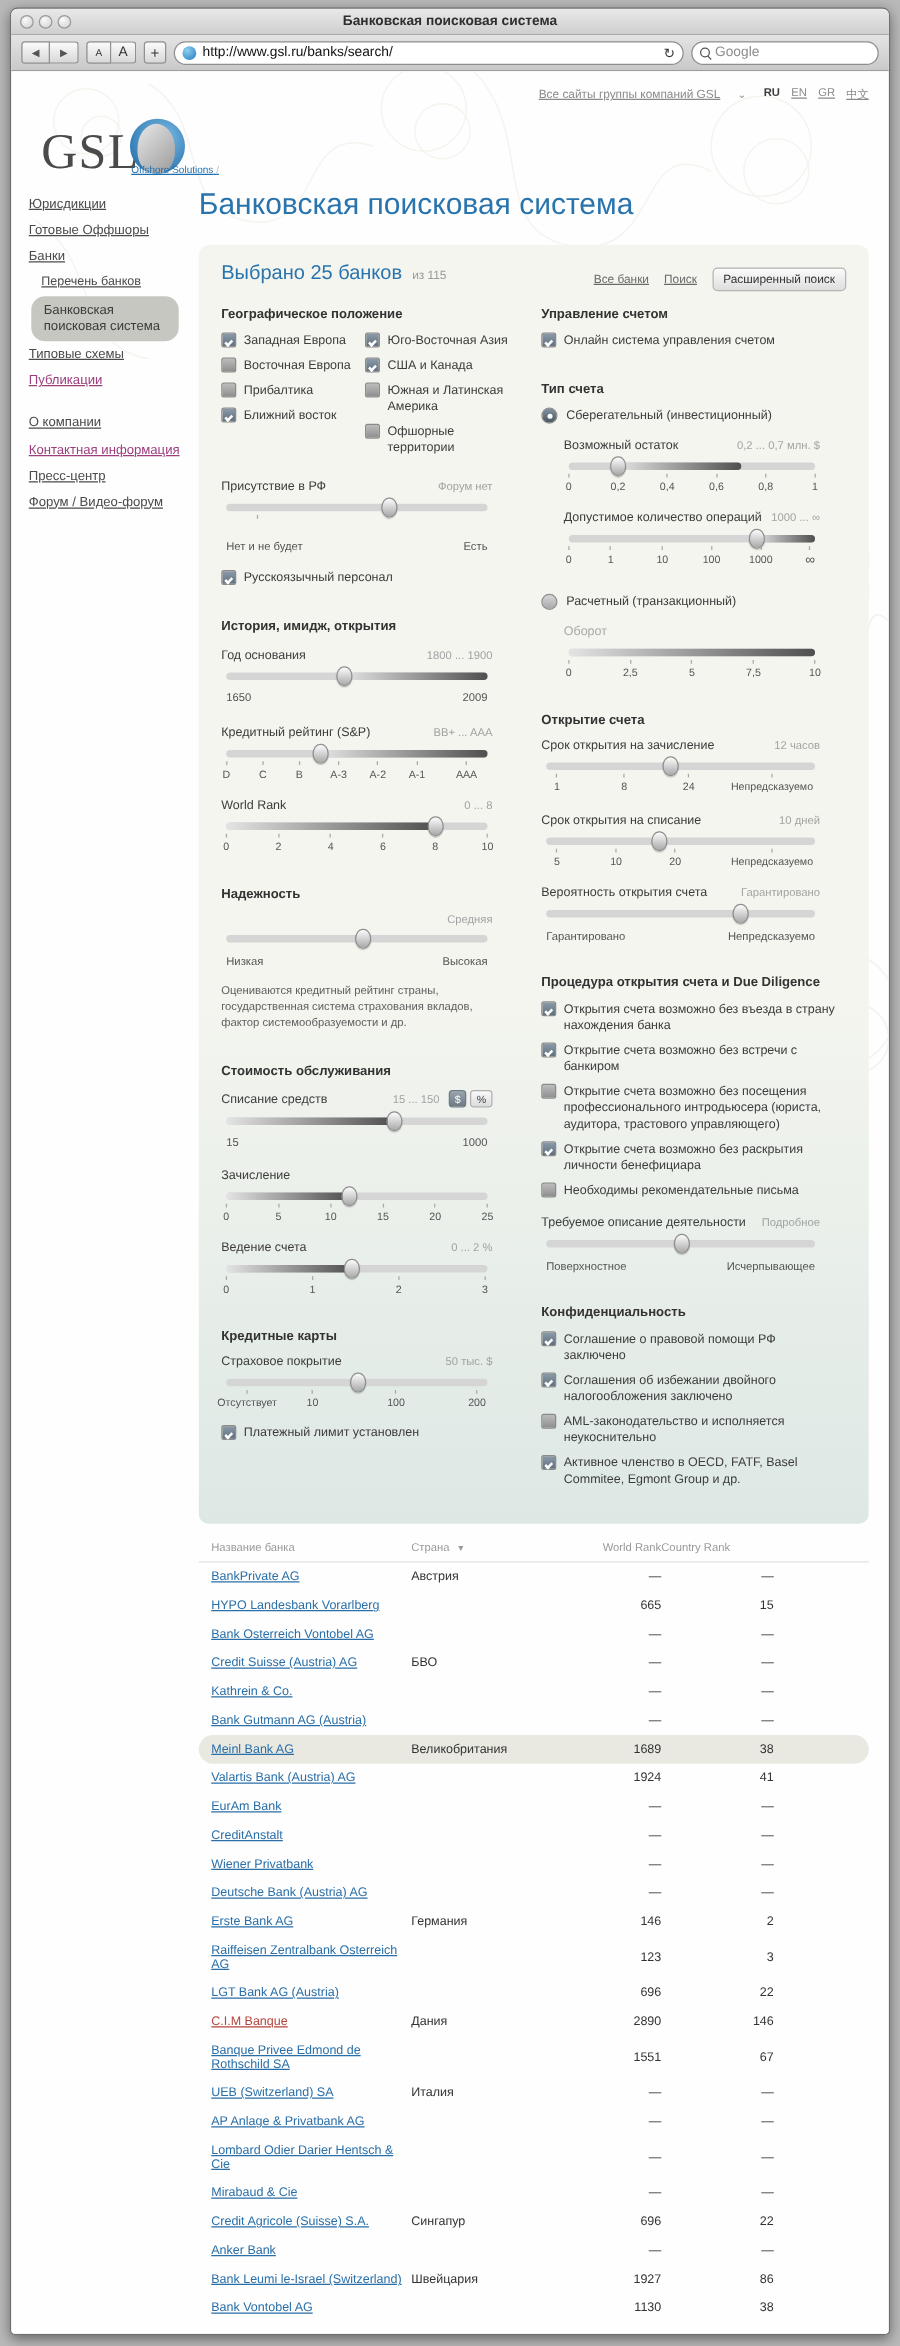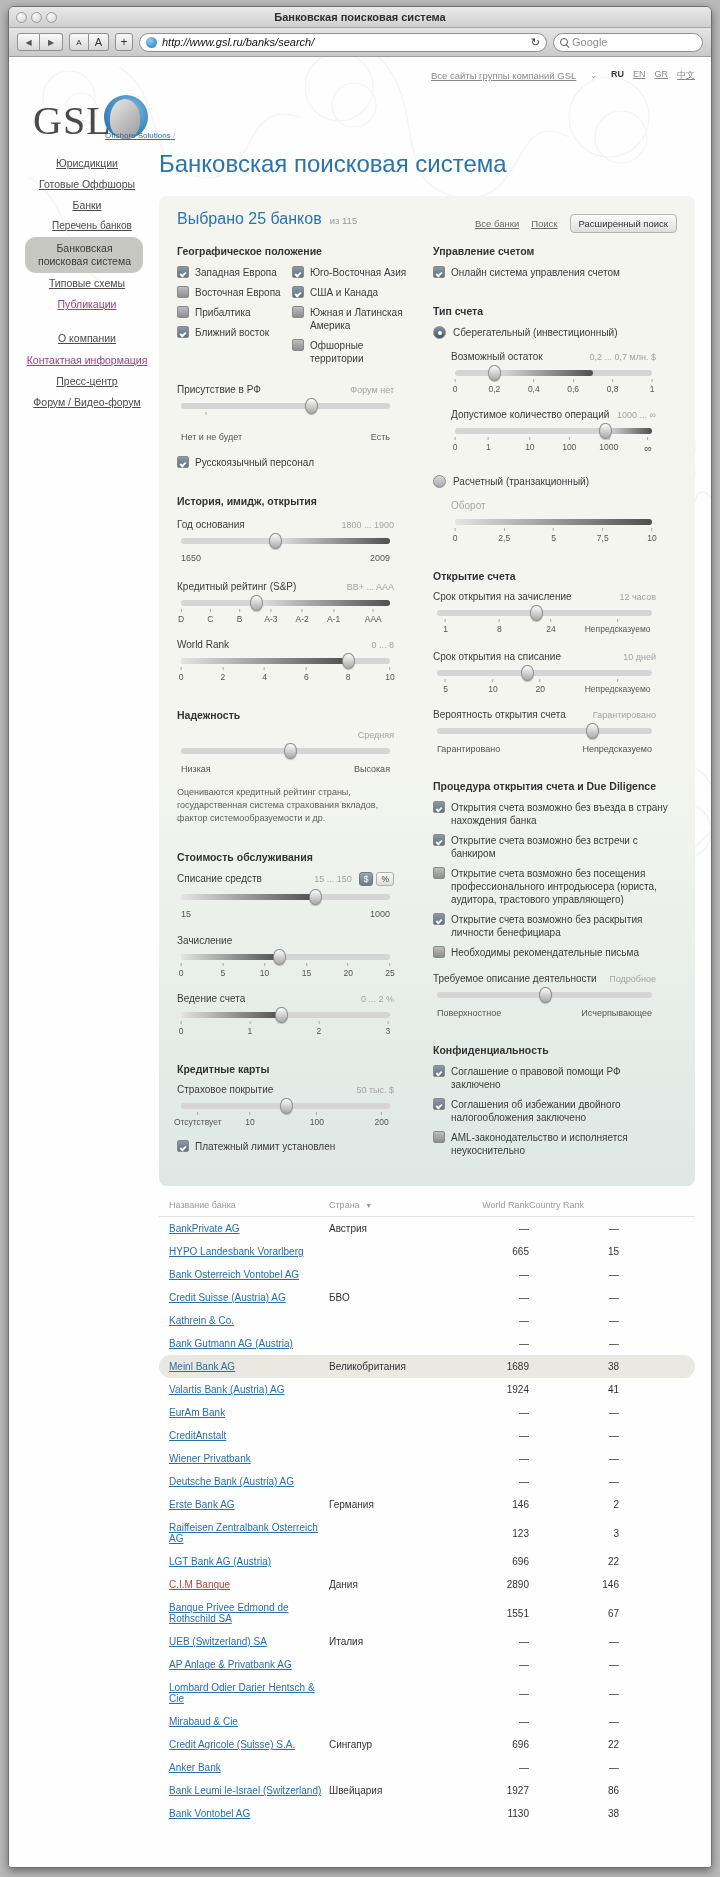--- a/index.html
+++ b/index.html
@@ -74,21 +74,21 @@
     flex:1; height:19px; background:#fff;
     border:1px solid #8f8f8f; border-radius:10px;
     display:flex;align-items:center;padding:0 6px;gap:5px;
     position:relative;
   }
   .globe {
     width:11px;height:11px;border-radius:50%;
     background:radial-gradient(circle at 35% 30%,#8fd0f2,#1d79bd);
     flex:none;
   }
-  .url-text { font-size:11px; color:#111; flex:1;font-style:italic; }
+  .url-text { font-size:11px; color:#111; flex:1; }
   .reload { font-size:11px; color:#333; }
   .searchbar {
     width:150px;height:19px;background:#fff;
     border:1px solid #8f8f8f;border-radius:10px;
     display:flex;align-items:center;padding:0 6px;gap:4px;
   }
   .mag {
     width:8px;height:8px;border:1.4px solid #555;border-radius:50%;
     position:relative;flex:none;
   }
@@ -140,21 +140,21 @@
   .tagline {
     position:absolute; left:96px; top:74px;
     font-size:8px; color:#1e6fb0; text-decoration:underline;
   }
   .tagline-slash { color:#bbb; text-decoration:none; }
 
   
   .sidebar { position:absolute; left:14px; top:96px; width:128px; }
   .nav-item {
     font-size:10.5px; color:#4b4b4b; padding:4px 0 4px 0;
-    text-decoration:underline; display:block; line-height:1.25;text-align:center;
+    text-decoration:underline; display:block; line-height:1.25;
   }
   .nav-item.pink { color:#9c3f7e; }
   .nav-item.sub { padding-left:10px; font-size:10px; }
   .nav-item.active {
     background:#c7c7c2; border-radius:11px;
     padding:5px 9px 5px 10px; text-decoration:none; color:#3b3b3b;
     margin-left:2px; width:118px;
   }
   .nav-gap { height:13px; }
 
@@ -796,20 +796,24 @@
                   <span class="cb-lbl">Соглашение о правовой помощи РФ заключено</span>
                 </div>
               <div class="cb-row">
                   <span class="cb on"></span>
                   <span class="cb-lbl">Соглашения об избежании двойного налогообложения заключено</span>
                 </div>
               <div class="cb-row">
                   <span class="cb"></span>
                   <span class="cb-lbl">AML-законодательство и исполняется неукоснительно</span>
                 </div>
+              <div class="cb-row">
+                  <span class="cb on"></span>
+                  <span class="cb-lbl">Активное членство в OECD, FATF, Basel Commitee, Egmont Group и др.</span>
+                </div>
             </div>
           </div>
         </div>
       </div>
 
       <div class="results">
         <div class="res-head">
           <div class="c-name">Название банка</div>
           <div class="c-country">
             <span>Страна</span>

